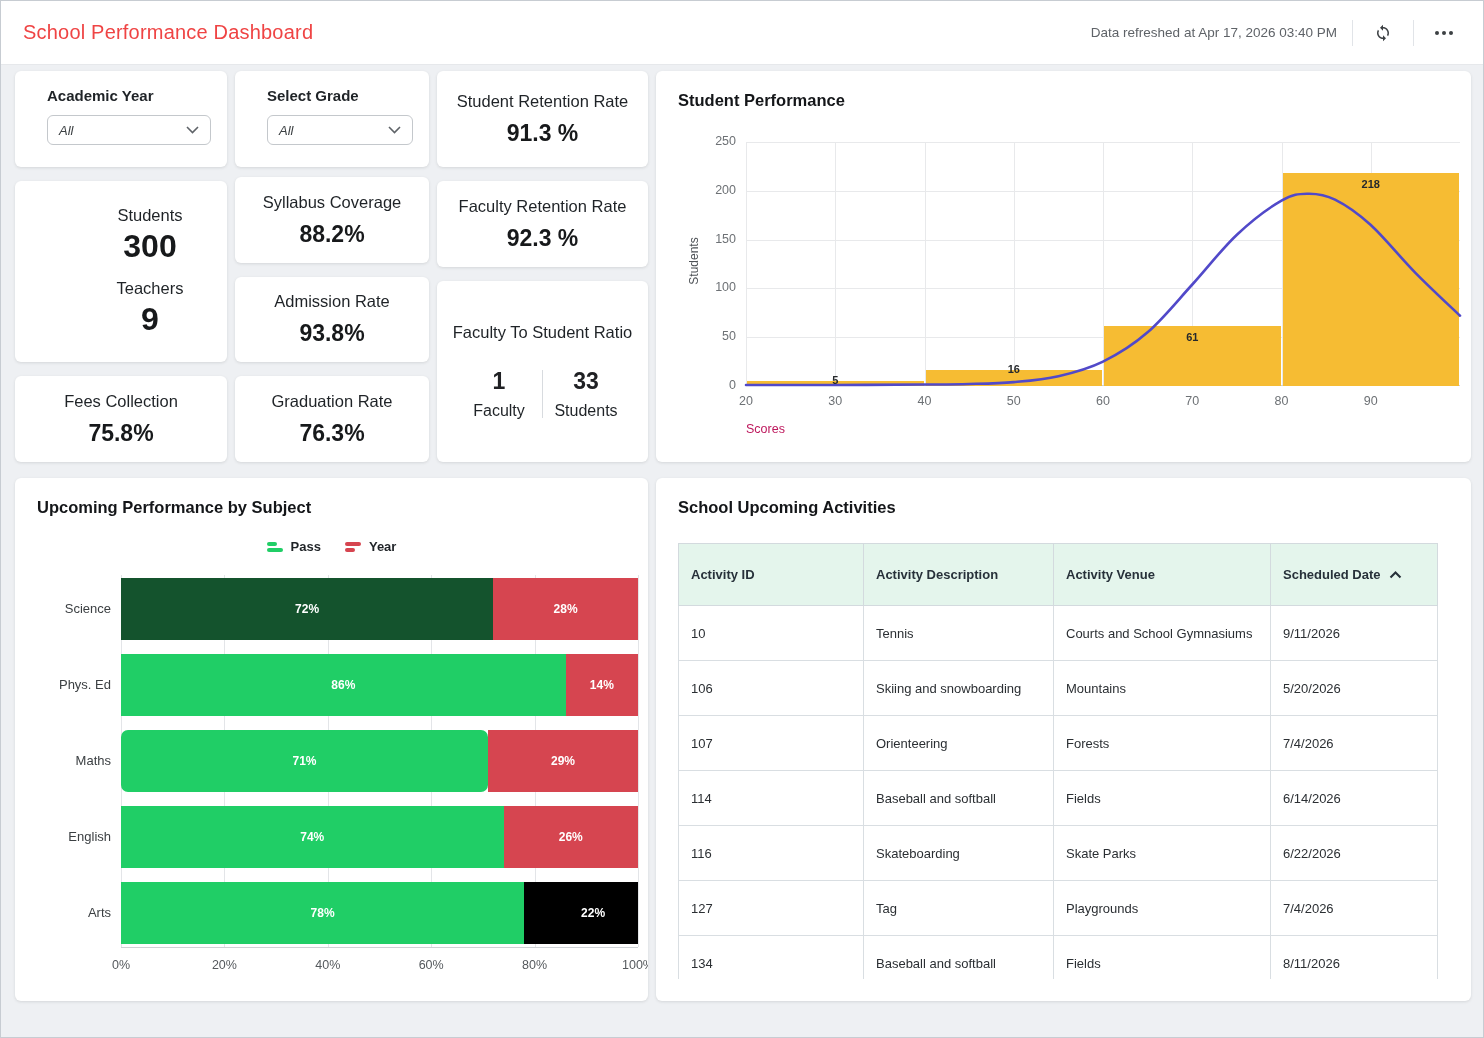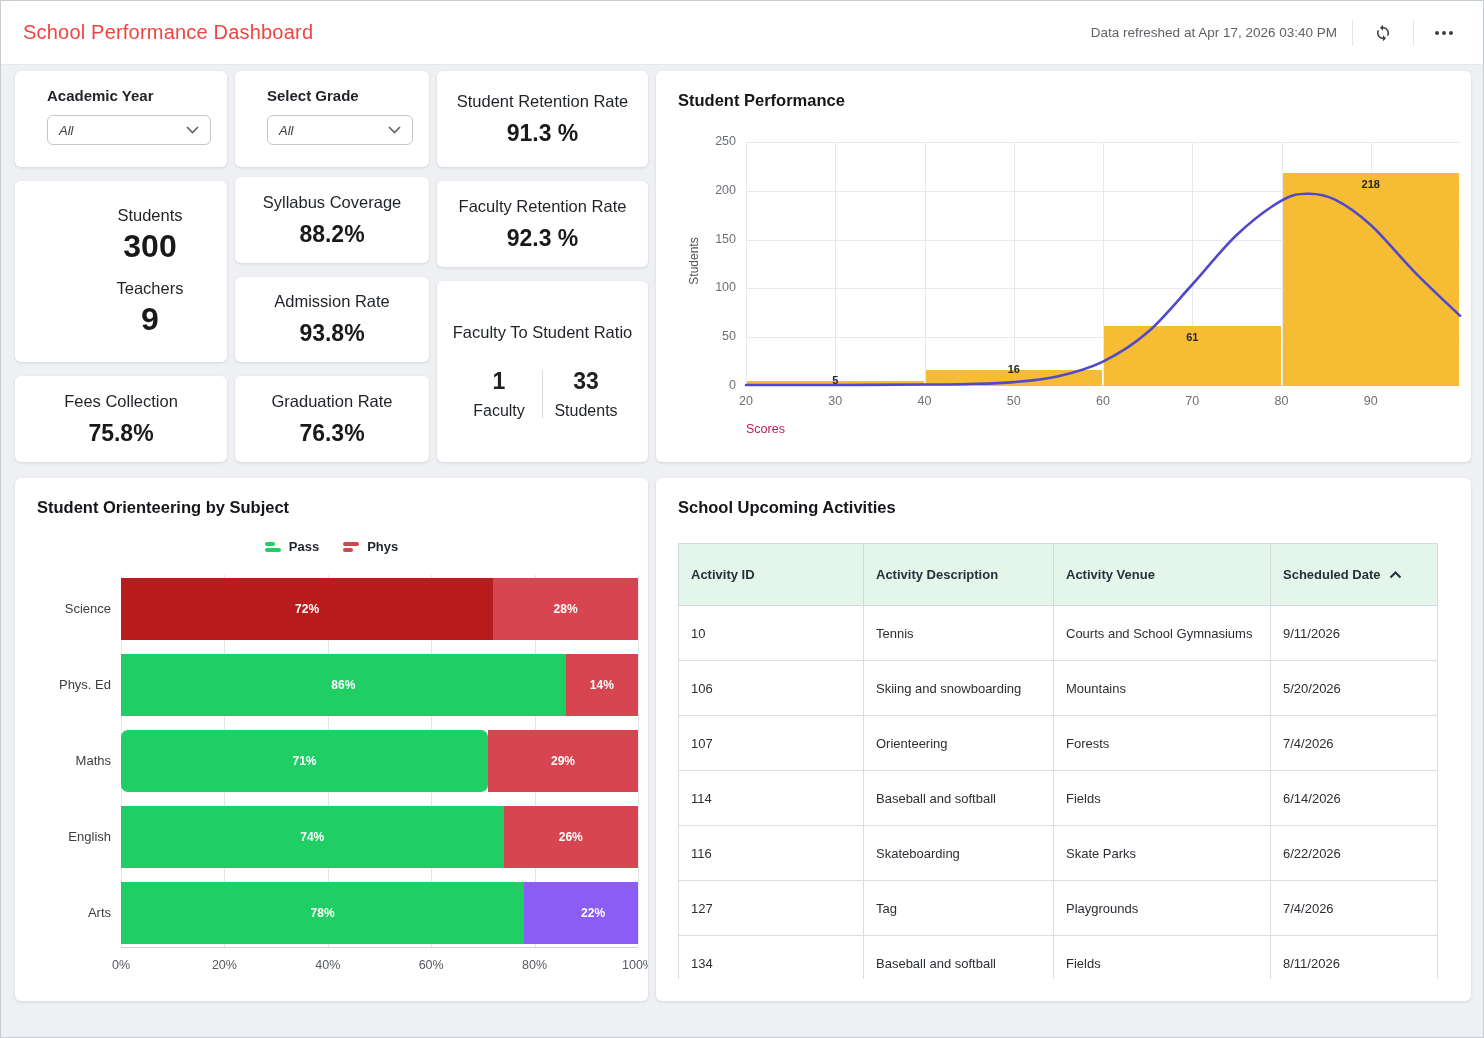--- a/index.html
+++ b/index.html
@@ -259,49 +259,49 @@
           <div class="hist-ytick" style="top: 236px;">0</div>
           <div class="hist-ytick" style="top: 187.2px;">50</div>
           <div class="hist-ytick" style="top: 138.4px;">100</div>
           <div class="hist-ytick" style="top: 89.6px;">150</div>
           <div class="hist-ytick" style="top: 40.8px;">200</div>
           <div class="hist-ytick" style="top: -8px;">250</div>
         </div>
     </section>
 
     <section class="card chart-card">
-      <div class="card-title">Student Orienteering by Subject</div>
+      <div class="card-title">Upcoming Performance by Subject</div>
       <div class="legend">
           <div class="legend-item">
             <span class="legend-glyph">
               <i style="width: 10px; background: rgb(32, 206, 102);"></i>
               <i style="width: 16px; background: rgb(32, 206, 102);"></i>
             </span>
             <span>Pass</span>
           </div>
           <div class="legend-item">
             <span class="legend-glyph">
               <i style="width: 16px; background: rgb(214, 69, 80);"></i>
               <i style="width: 10px; background: rgb(214, 69, 80);"></i>
             </span>
-            <span>Phys</span>
+            <span>Year</span>
           </div>
         </div>
       <div class="subj-chart">
         <div class="subj-grid">
             <div class="grid-v" style="left: 0px;"></div>
             <div class="grid-v" style="left: 103.4px;"></div>
             <div class="grid-v" style="left: 206.8px;"></div>
             <div class="grid-v" style="left: 310.2px;"></div>
             <div class="grid-v" style="left: 413.6px;"></div>
             <div class="grid-v" style="left: 517px;"></div>
           </div>
         <div class="subj-rows">
             <div class="subj-row">
-              <div class="subj-seg" style="width: 72%; background: #b91c1c;">
+              <div class="subj-seg" style="width: 72%; background: #14532d;">
                 <span>72%</span>
               </div>
               <div class="subj-seg" style="width: 28%; background: rgb(214, 69, 80);">
                 <span>28%</span>
               </div>
             </div>
             <div class="subj-row">
               <div class="subj-seg" style="width: 86%; background: rgb(32, 206, 102);">
                 <span>86%</span>
               </div>
@@ -322,21 +322,21 @@
                 <span>74%</span>
               </div>
               <div class="subj-seg" style="width: 26%; background: rgb(214, 69, 80);">
                 <span>26%</span>
               </div>
             </div>
             <div class="subj-row">
               <div class="subj-seg" style="width: 78%; background: rgb(32, 206, 102);">
                 <span>78%</span>
               </div>
-              <div class="subj-seg" style="width: 22%; background: #8b5cf6; padding-left: 24px;">
+              <div class="subj-seg" style="width: 22%; background: #000000; padding-left: 24px;">
                 <span>22%</span>
               </div>
             </div>
           </div>
       <div class="subj-xtick" style="left: 84px;">0%</div>
           <div class="subj-xtick" style="left: 187.4px;">20%</div>
           <div class="subj-xtick" style="left: 290.8px;">40%</div>
           <div class="subj-xtick" style="left: 394.2px;">60%</div>
           <div class="subj-xtick" style="left: 497.6px;">80%</div>
           <div class="subj-xtick" style="left: 601px;">100%</div>

